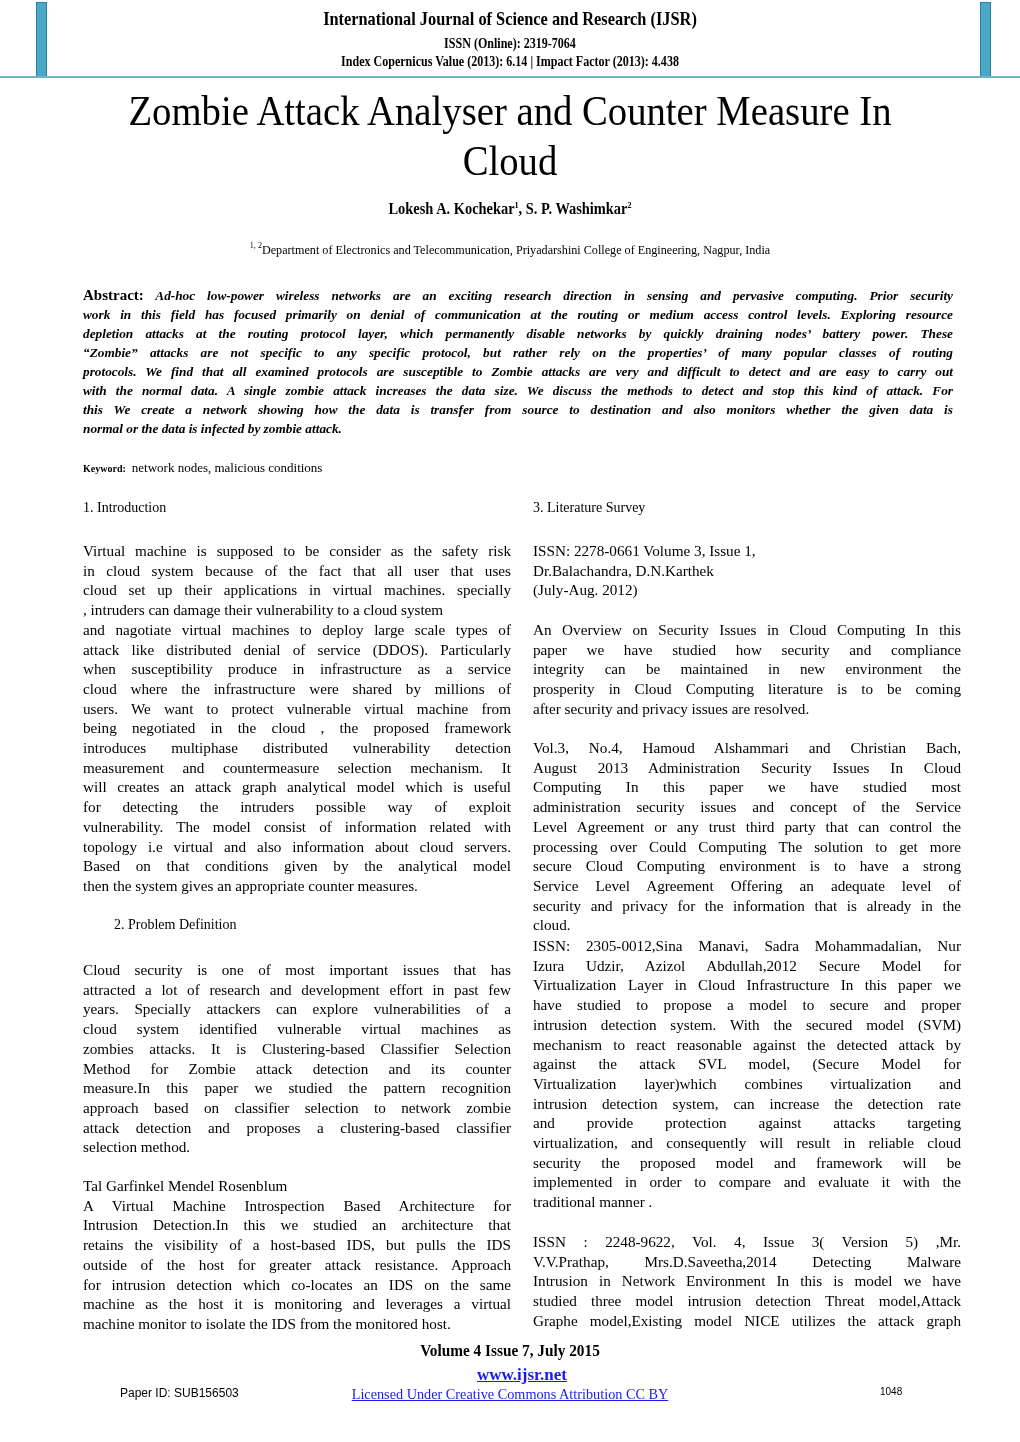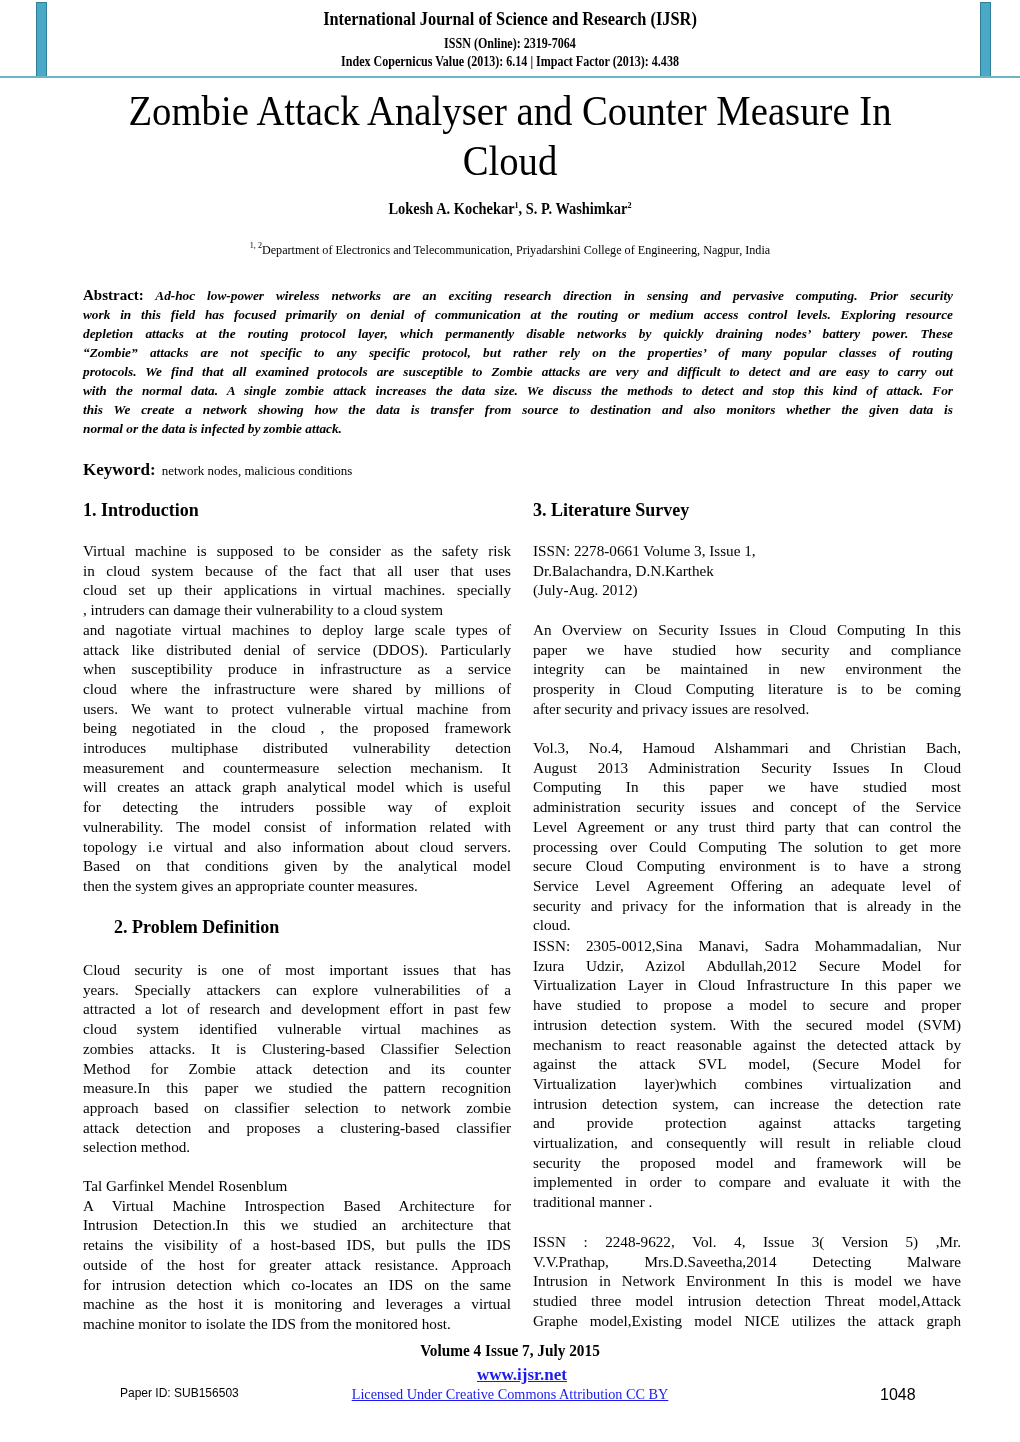--- a/index.html
+++ b/index.html
@@ -17,36 +17,36 @@
            line-height: 50px; top: 86px; transform: scaleX(0.9); }
   .authors { position: absolute; top: 200px; left: 0; width: 1020px; text-align: center;
              font-weight: bold; font-size: 16px; transform: scaleX(0.9); }
   .affil { position: absolute; top: 240px; left: 0; width: 1020px; text-align: center;
            font-size: 13.5px; transform: scaleX(0.9); }
   sup { font-size: 9px; }
   .abstract { position: absolute; top: 286px; left: 83px; width: 870px; font-size: 13.3px;
               line-height: 19px; text-align: justify; font-weight: bold; font-style: italic; }
   .abstract .lbl { font-style: normal; font-size: 15px; }
   .keyword { position: absolute; top: 460px; left: 83px; font-size: 13px; }
-  .keyword .lbl { font-weight: bold; font-size: 17px; margin-right: 6px; }
+  .keyword .lbl { font-weight: bold; font-size: 10px; margin-right: 6px; }
   .col { position: absolute; width: 428px; font-size: 15.2px; line-height: 19.7px; text-align: justify; }
-  .h2 { position: absolute; font-weight: bold; font-size: 18px; }
+  .h2 { position: absolute; font-weight: normal; font-size: 14px; }
   .ln { display: block; text-align: justify; text-align-last: justify; white-space: nowrap; }
   .ln.last { text-align-last: left; }
   .footer-vol { position: absolute; top: 1341px; left: 0; width: 1020px; text-align: center;
                 font-weight: bold; font-size: 17px; transform: scaleX(0.9); }
   .footer-url { position: absolute; top: 1365px; left: 0; width: 1020px; text-align: center;
                 font-weight: bold; font-size: 17px; color: #1a1aee; padding-left: 12px; }
   .footer-url span, .footer-lic span { text-decoration: underline; }
   .footer-lic { position: absolute; top: 1386px; left: 0; width: 1020px; text-align: center;
                 font-size: 15px; color: #1a1aee; transform: scaleX(0.95); }
   .footer-pid { position: absolute; top: 1386px; left: 120px; font-family: "Liberation Sans", sans-serif;
                 font-size: 12px; text-align: right; }
   .footer-page { position: absolute; top: 1386px; left: 880px; font-family: "Liberation Sans", sans-serif;
-                 font-size: 16px; }
+                 font-size: 10px; }
 </style>
 </head>
 <body>
 
 <div class="bar" style="left:36px;"></div>
 <div class="bar" style="left:980px;"></div>
 <div class="hline"></div>
 
 <div class="hdr hdr1">International Journal of Science and Research (IJSR)</div>
 <div class="hdr hdr2">ISSN (Online): 2319-7064</div>
@@ -100,22 +100,22 @@
   <span class="ln">vulnerability. The model consist of information related with</span>
   <span class="ln">topology i.e virtual and also information about cloud servers.</span>
   <span class="ln">Based on that conditions given by the analytical model</span>
   <span class="ln last">then the system gives an appropriate counter measures.</span>
 </div>
 
 <div class="h2" style="top:917px; left:83px;margin-left:31px;">2.  Problem Definition</div>
 
 <div class="col" style="top:960px; left:83px;">
   <span class="ln">Cloud security is one of most important issues that has</span>
+  <span class="ln">attracted a lot of research and development effort in past few</span>
   <span class="ln">years. Specially attackers can explore vulnerabilities of a</span>
-  <span class="ln">attracted a lot of research and development effort in past few</span>
   <span class="ln">cloud system identified vulnerable virtual machines as</span>
   <span class="ln">zombies attacks. It is Clustering-based Classifier Selection</span>
   <span class="ln">Method for Zombie attack detection and its counter</span>
   <span class="ln">measure.In this paper we studied the pattern recognition</span>
   <span class="ln">approach based on classifier selection to network zombie</span>
   <span class="ln">attack detection and proposes a clustering-based classifier</span>
   <span class="ln last">selection method.</span>
 </div>
 
 <div class="col" style="top:1176px; left:83px;">

